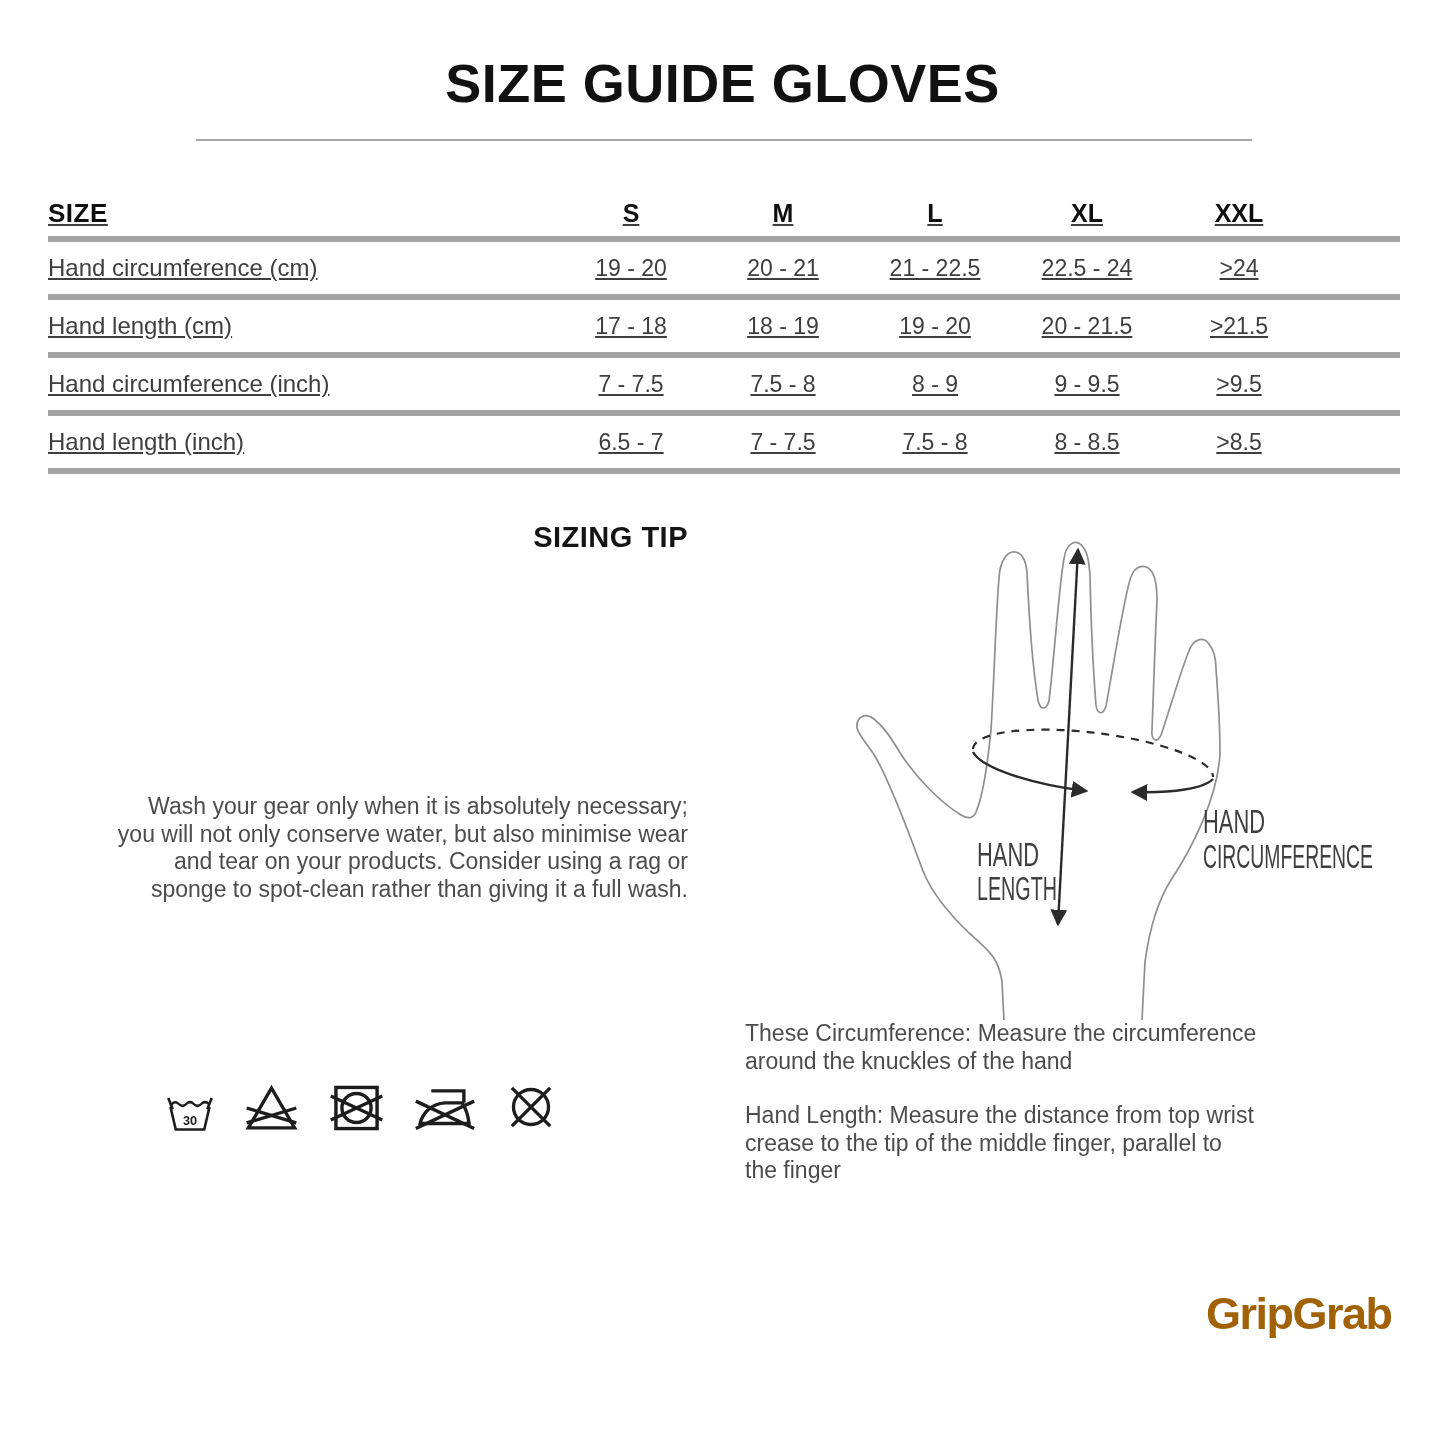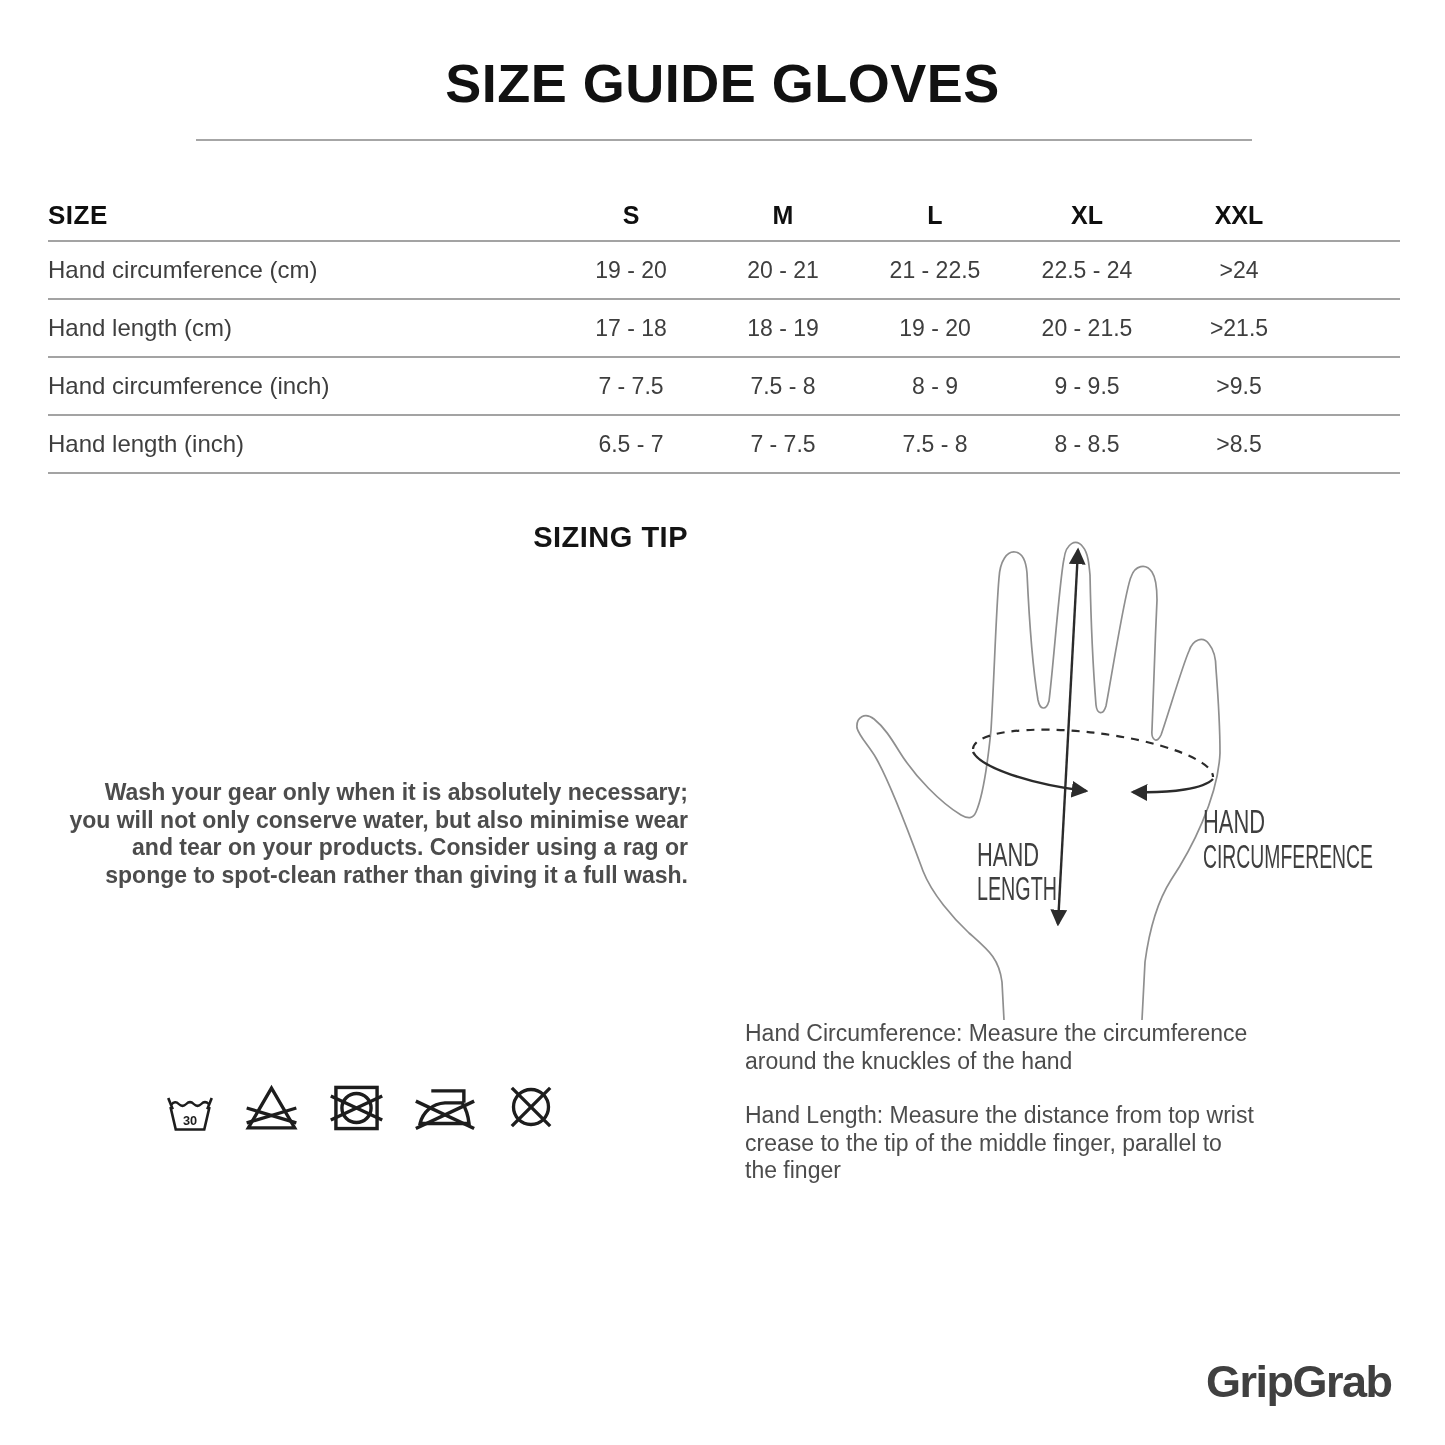--- a/index.html
+++ b/index.html
@@ -13,58 +13,58 @@
     font-size:54px; font-weight:800; letter-spacing:0.5px; color:#111;
   }
   .title-rule {
     position:absolute; top:139px; left:196px; width:1056px; height:0;
     border-top:2px solid #a6a6a6;
   }
   
   .size-table { position:absolute; left:48px; top:190px; width:1352px; }
   .t-row {
     display:grid; grid-template-columns:507px repeat(5,152px) 1fr;
-    align-items:center; height:58px; border-bottom:2px solid #a3a3a3;
+    align-items:center; height:58px; border-bottom:6px solid #a3a3a3;text-decoration:underline;
   }
   .t-row.head { height:52px; }
   .t-cell { text-align:center; font-size:23px; color:#3e3e3e; }
   .t-label { font-size:24px; color:#3e3e3e; }
   .head .t-label { font-size:26px; font-weight:800; color:#0f0f0f; letter-spacing:0.5px; }
   .head .t-cell  { font-size:25px; font-weight:800; color:#0f0f0f; }
   
   .section { position:absolute; left:48px; width:640px;text-align:right; }
   .sec-h { font-size:29px; font-weight:800; color:#141414; letter-spacing:0.5px; }
   .body-p { font-size:23px; line-height:27.5px; color:#4c4c4c; white-space:pre-line; }
   .sizing-tip { top:521px; }
   .sizing-tip .body-p { margin-top:22px; }
   .care { top:753px; }
   .care .p1 { margin-top:19px; }
-  .care .p2 { margin-top:26px;font-weight:bold; }
+  .care .p2 { margin-top:40px; }
   
   .care-icons {
     position:absolute; left:166px; top:1080px; height:52px;
     display:flex; align-items:flex-end; gap:30px;text-align:right;
   }
   .care-icons svg { display:block; stroke:#1d1d1d; fill:none; stroke-linecap:butt; }
   .care-icons text { stroke:none; fill:#1d1d1d; font-family:"Liberation Sans",sans-serif; font-weight:bold; }
   
   .hand-fig { position:absolute; left:830px; top:520px; }
   .hand-fig .outline { stroke:#8f8f8f; stroke-width:1.7; fill:none; stroke-linejoin:round; }
   .hand-fig .mark { stroke:#2b2b2b; stroke-width:2.4; fill:none; }
   .hand-fig .dash { stroke-dasharray:8 7; stroke-width:2.2; }
   .hand-fig .ah { fill:#2b2b2b; stroke:none; }
   .hand-fig text { font-family:"Liberation Sans",sans-serif; font-size:33px; fill:#3f3f3f; }
   
   .note { position:absolute; left:745px; width:620px; }
   .note-circ { top:1020px; }
   .note-len { top:1102px; }
   
   .logo {
-    position:absolute; left:1206px; top:1356px;
-    font-size:45px; font-weight:800; letter-spacing:-1.5px; color:#404040;
+    position:absolute; left:1206px; top:1288px;
+    font-size:45px; font-weight:800; letter-spacing:-1.5px; color:#a16207;
   }
 </style>
 </head>
 <body>
 
 <h1 class="page-title">SIZE GUIDE GLOVES</h1>
 <div class="title-rule"></div>
 
 <div class="size-table">
   <div class="t-row head">
@@ -208,19 +208,19 @@
   <path class="mark" d="M 383,259 A 120,30 7 0 1 303,272" marker-end="url(#ah)"></path>
 
   <path class="mark" d="M 248,30 L 228,404" marker-start="url(#ah)" marker-end="url(#ah)"></path>
 
   <text x="147" y="346" textLength="62" lengthAdjust="spacingAndGlyphs">HAND</text>
   <text x="147" y="380" textLength="80" lengthAdjust="spacingAndGlyphs">LENGTH</text>
   <text x="373" y="313" textLength="62" lengthAdjust="spacingAndGlyphs">HAND</text>
   <text x="373" y="348" textLength="170" lengthAdjust="spacingAndGlyphs">CIRCUMFERENCE</text>
 </svg>
 
-<p class="body-p note note-circ">Hand Circumference: Measure the circumference
+<p class="body-p note note-circ">These Circumference: Measure the circumference
 around the knuckles of the hand</p>
 <p class="body-p note note-len">Hand Length: Measure the distance from top wrist
 crease to the tip of the middle finger, parallel to
 the finger</p>
 
 <div class="logo">GripGrab</div>
 
 </body></html>

